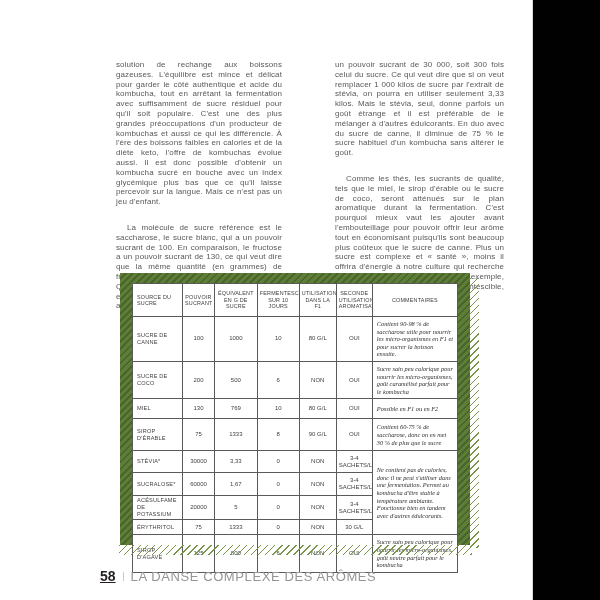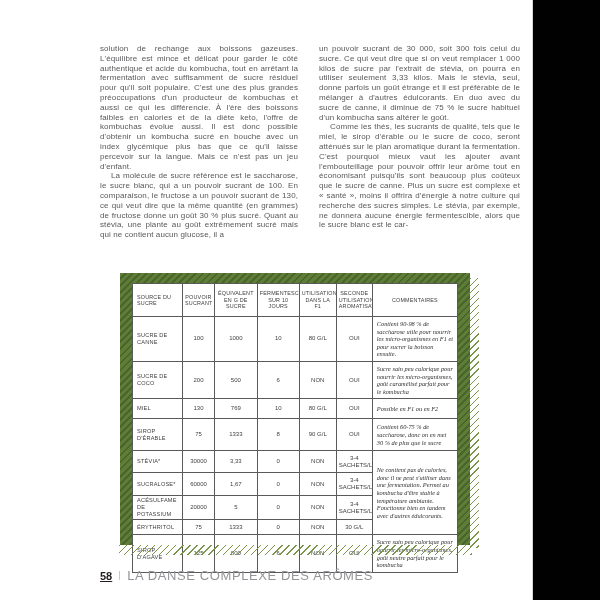--- a/index.html
+++ b/index.html
@@ -6,21 +6,21 @@
   .page{position:relative;width:600px;height:600px;background:#ffffff;overflow:hidden;
         font-family:"Liberation Sans",sans-serif;}
   .black-band{position:absolute;top:0;right:0;width:67px;height:600px;background:#010101;}
   .edge-line{position:absolute;top:0;right:67px;width:1px;height:600px;background:#d8d8d8;}
 
   
   .text-col{position:absolute;top:44px;font-size:8px;line-height:9.8px;color:#58595b;
             text-align:justify;letter-spacing:.1px;}
   .text-col.left{left:100px;width:198px;}
   .text-col.right{left:319px;width:201px;}
-  .text-col p{margin:0;}
+  .text-col p{margin:16px;}
   .text-col p.indent{text-indent:11px;}
 
   
   .frame{position:absolute;left:120px;top:273px;width:350px;height:272px;box-sizing:border-box;
          background:repeating-linear-gradient(135deg,#5e7d36 0 3px,#49652b 3px 5px);
          padding:10px 12px 0 12px;}
   .fringe-bottom{position:absolute;left:119px;top:545px;width:353px;height:10px;
          background:repeating-linear-gradient(135deg,#78954a 0 1px,transparent 1px 5px);}
   .fringe-right{position:absolute;left:470px;top:278px;width:9px;height:270px;
          background:repeating-linear-gradient(135deg,#78954a 0 1px,transparent 1px 5px);}
@@ -38,21 +38,21 @@
          font-size:6.3px;line-height:7.6px;text-align:left;padding:3px 4px;color:#2e2e2e;
          vertical-align:middle;}
   col.w0{width:15.4%;} col.w1{width:9.8%;} col.w2{width:13.2%;} col.w3{width:12.9%;}
   col.w4{width:11.4%;} col.w5{width:11.1%;} col.w6{width:26.2%;}
 
   .footnote{color:#fff;font-family:"Liberation Serif",serif;font-style:italic;
             font-size:6px;margin:4px 0 0 4px;}
 
   
   .footer{position:absolute;left:100px;top:568px;display:flex;align-items:center;gap:7px;}
-  .page-num{font-weight:bold;font-size:11px;color:#231f20;text-decoration:underline;}
+  .page-num{font-weight:bold;font-size:14px;color:#231f20;text-decoration:underline;}
   .footer-divider{width:1px;height:9px;background:#c7c8ca;}
   .chapter{font-size:13px;color:#939598;letter-spacing:.6px;text-transform:uppercase;}
 </style>
 </head>
 <body>
 
 <div class="page">
 
   <div class="text-col left">
     <p>solution de rechange aux boissons gazeuses. L'équilibre est mince et délicat pour garder le côté authentique et acide du kombucha, tout en arrêtant la fermentation avec suffisamment de sucre résiduel pour qu'il soit populaire. C'est une des plus grandes préoccupations d'un producteur de kombuchas et aussi ce qui les différencie. À l'ère des boissons faibles en calories et de la diète keto, l'offre de kombuchas évolue aussi. Il est donc possible d'obtenir un kombucha sucré en bouche avec un index glycémique plus bas que ce qu'il laisse percevoir sur la langue. Mais ce n'est pas un jeu d'enfant.</p>

